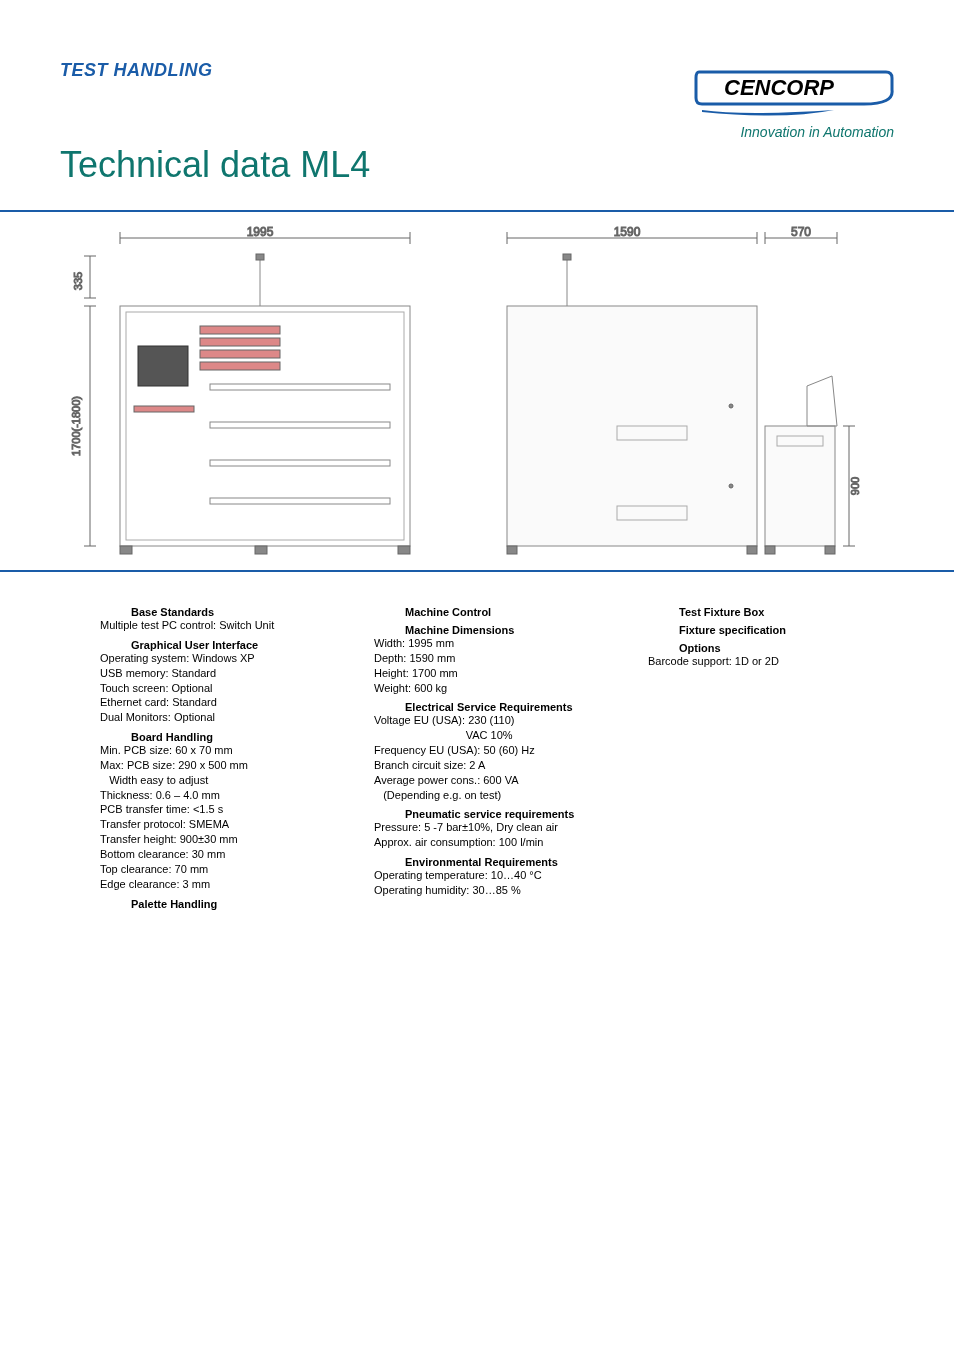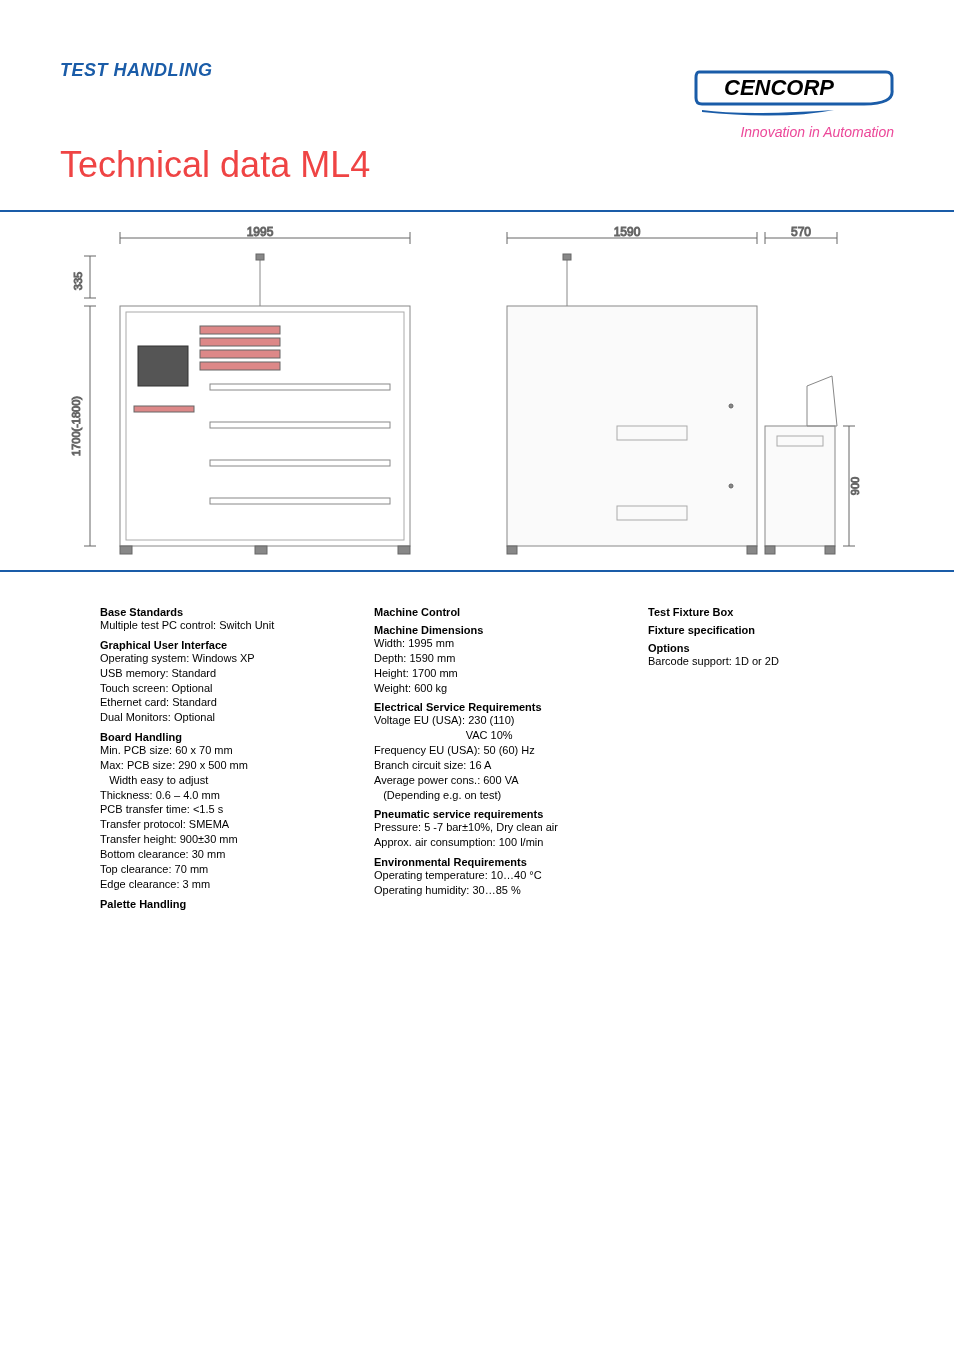--- a/index.html
+++ b/index.html
@@ -18,44 +18,44 @@
     font-weight: bold;
     font-style: italic;
     font-size: 18px;
     letter-spacing: 0.5px;
   }
   .logo-block { text-align: right; }
   .logo-svg { display: block; margin-bottom: 4px; }
   .tagline {
     font-style: italic;
     font-size: 14px;
-    color: #ec4899;
+    color: #0f766e;
   }
   .title {
-    color: #ef4444;
+    color: #0f766e;
     font-size: 36px;
     font-weight: normal;
     margin: 4px 0 24px 0;
   }
   .hr {
     border: none;
     border-top: 2px solid #1a5ca8;
     margin: 0 -60px 14px -60px;
   }
   .hr2 {
     border: none;
     border-top: 2px solid #1a5ca8;
     margin: 14px -60px 28px -60px;
   }
   .drawings-row { display: flex; justify-content: space-between; gap: 20px; padding: 0 0 0 0; }
   .drawing-box { flex: 1; display: flex; align-items: center; justify-content: flex-start; }
   .drawing-svg { max-width: 100%; }
   .specs { display: flex; gap: 28px; padding-left: 40px; }
   .col { flex: 1; min-width: 0; }
-  .sec-title { font-weight: bold; margin-top: 6px; }
+  .sec-title { font-weight: bold; margin-top: 6px; margin-left: 31px; }
   .sec-body { margin-bottom: 6px; line-height: 1.35; }
 </style>
 </head>
 <body>
 
 <div class="page">
   <div class="header-row">
     <div class="category">TEST HANDLING</div>
     <div class="logo-block">
       <svg class="logo-svg" width="200" height="60" viewBox="0 0 200 60">
@@ -197,21 +197,21 @@
           <div>Width: 1995 mm</div>
           <div>Depth: 1590 mm</div>
           <div>Height: 1700 mm</div>
           <div>Weight: 600 kg</div>
         </div>
         <div class="sec-title">Electrical Service Requirements</div>
         <div class="sec-body">
           <div>Voltage EU (USA): 230 (110)</div>
           <div>&nbsp;&nbsp;&nbsp;&nbsp;&nbsp;&nbsp;&nbsp;&nbsp;&nbsp;&nbsp;&nbsp;&nbsp;&nbsp;&nbsp;&nbsp;&nbsp;&nbsp;&nbsp;&nbsp;&nbsp;&nbsp;&nbsp;&nbsp;&nbsp;&nbsp;&nbsp;&nbsp;&nbsp;&nbsp;&nbsp;VAC 10%</div>
           <div>Frequency EU (USA): 50 (60) Hz</div>
-          <div>Branch circuit size: 16 A</div>
+          <div>Branch circuit size: 2 A</div>
           <div>Average power cons.: 600 VA</div>
           <div>&nbsp;&nbsp;&nbsp;(Depending e.g. on test)</div>
         </div>
         <div class="sec-title">Pneumatic service requirements</div>
         <div class="sec-body">
           <div>Pressure: 5 -7 bar±10%, Dry clean air</div>
           <div>Approx. air consumption: 100 l/min</div>
         </div>
         <div class="sec-title">Environmental Requirements</div>
         <div class="sec-body">

